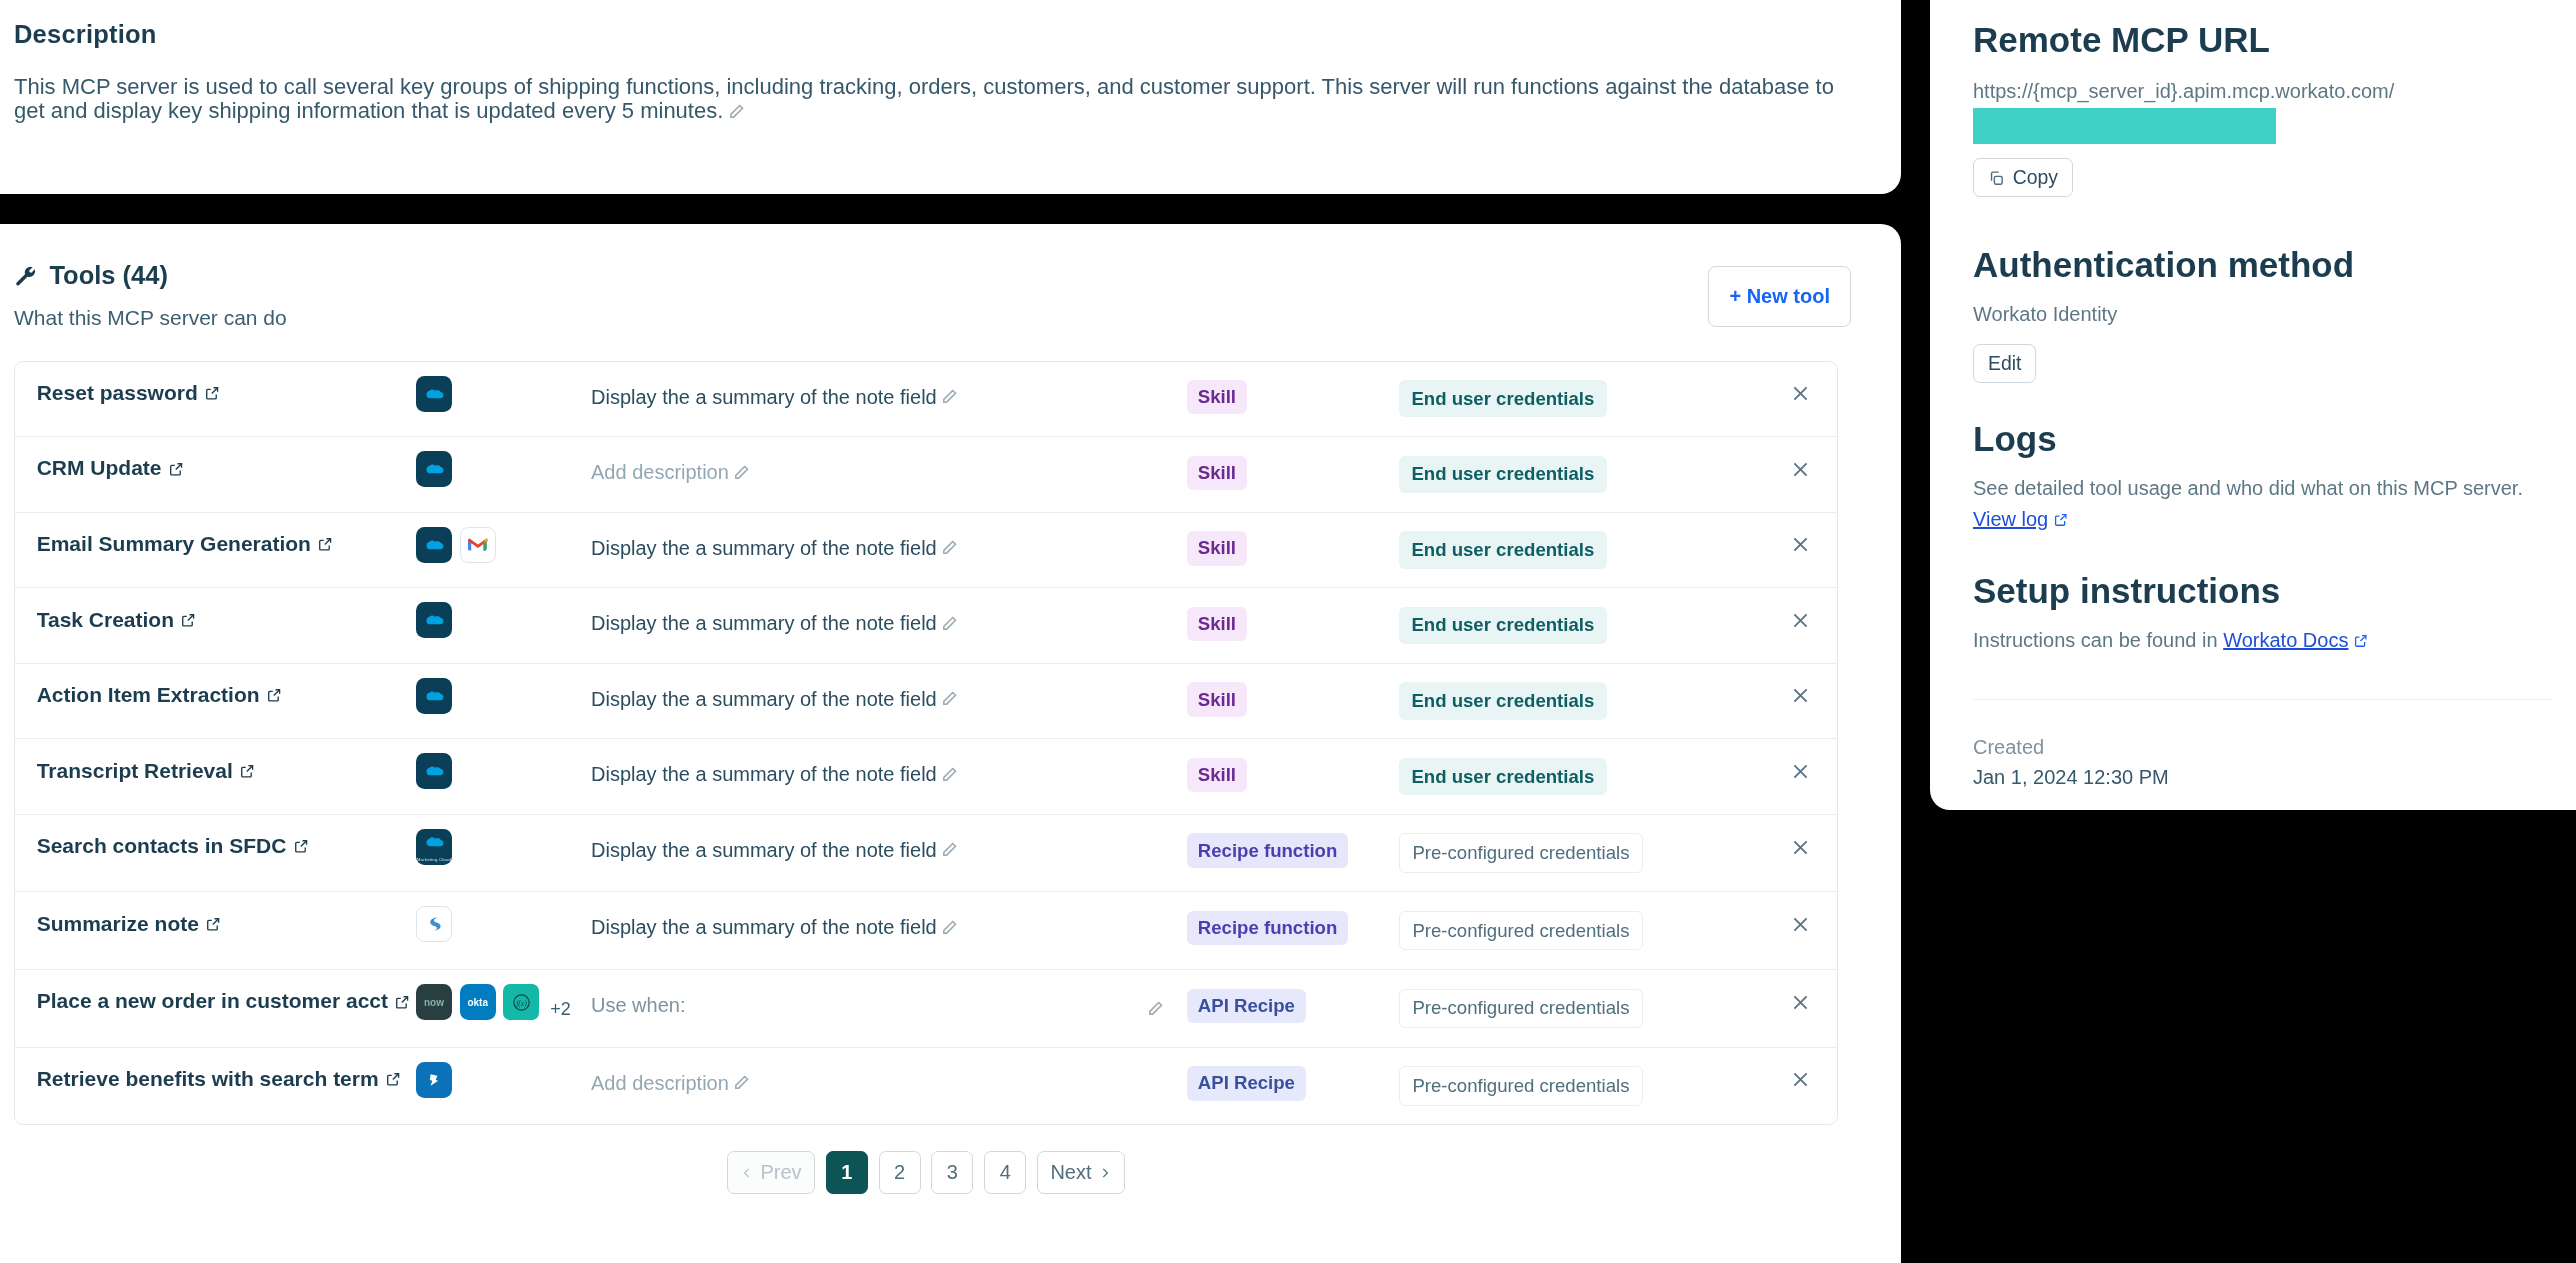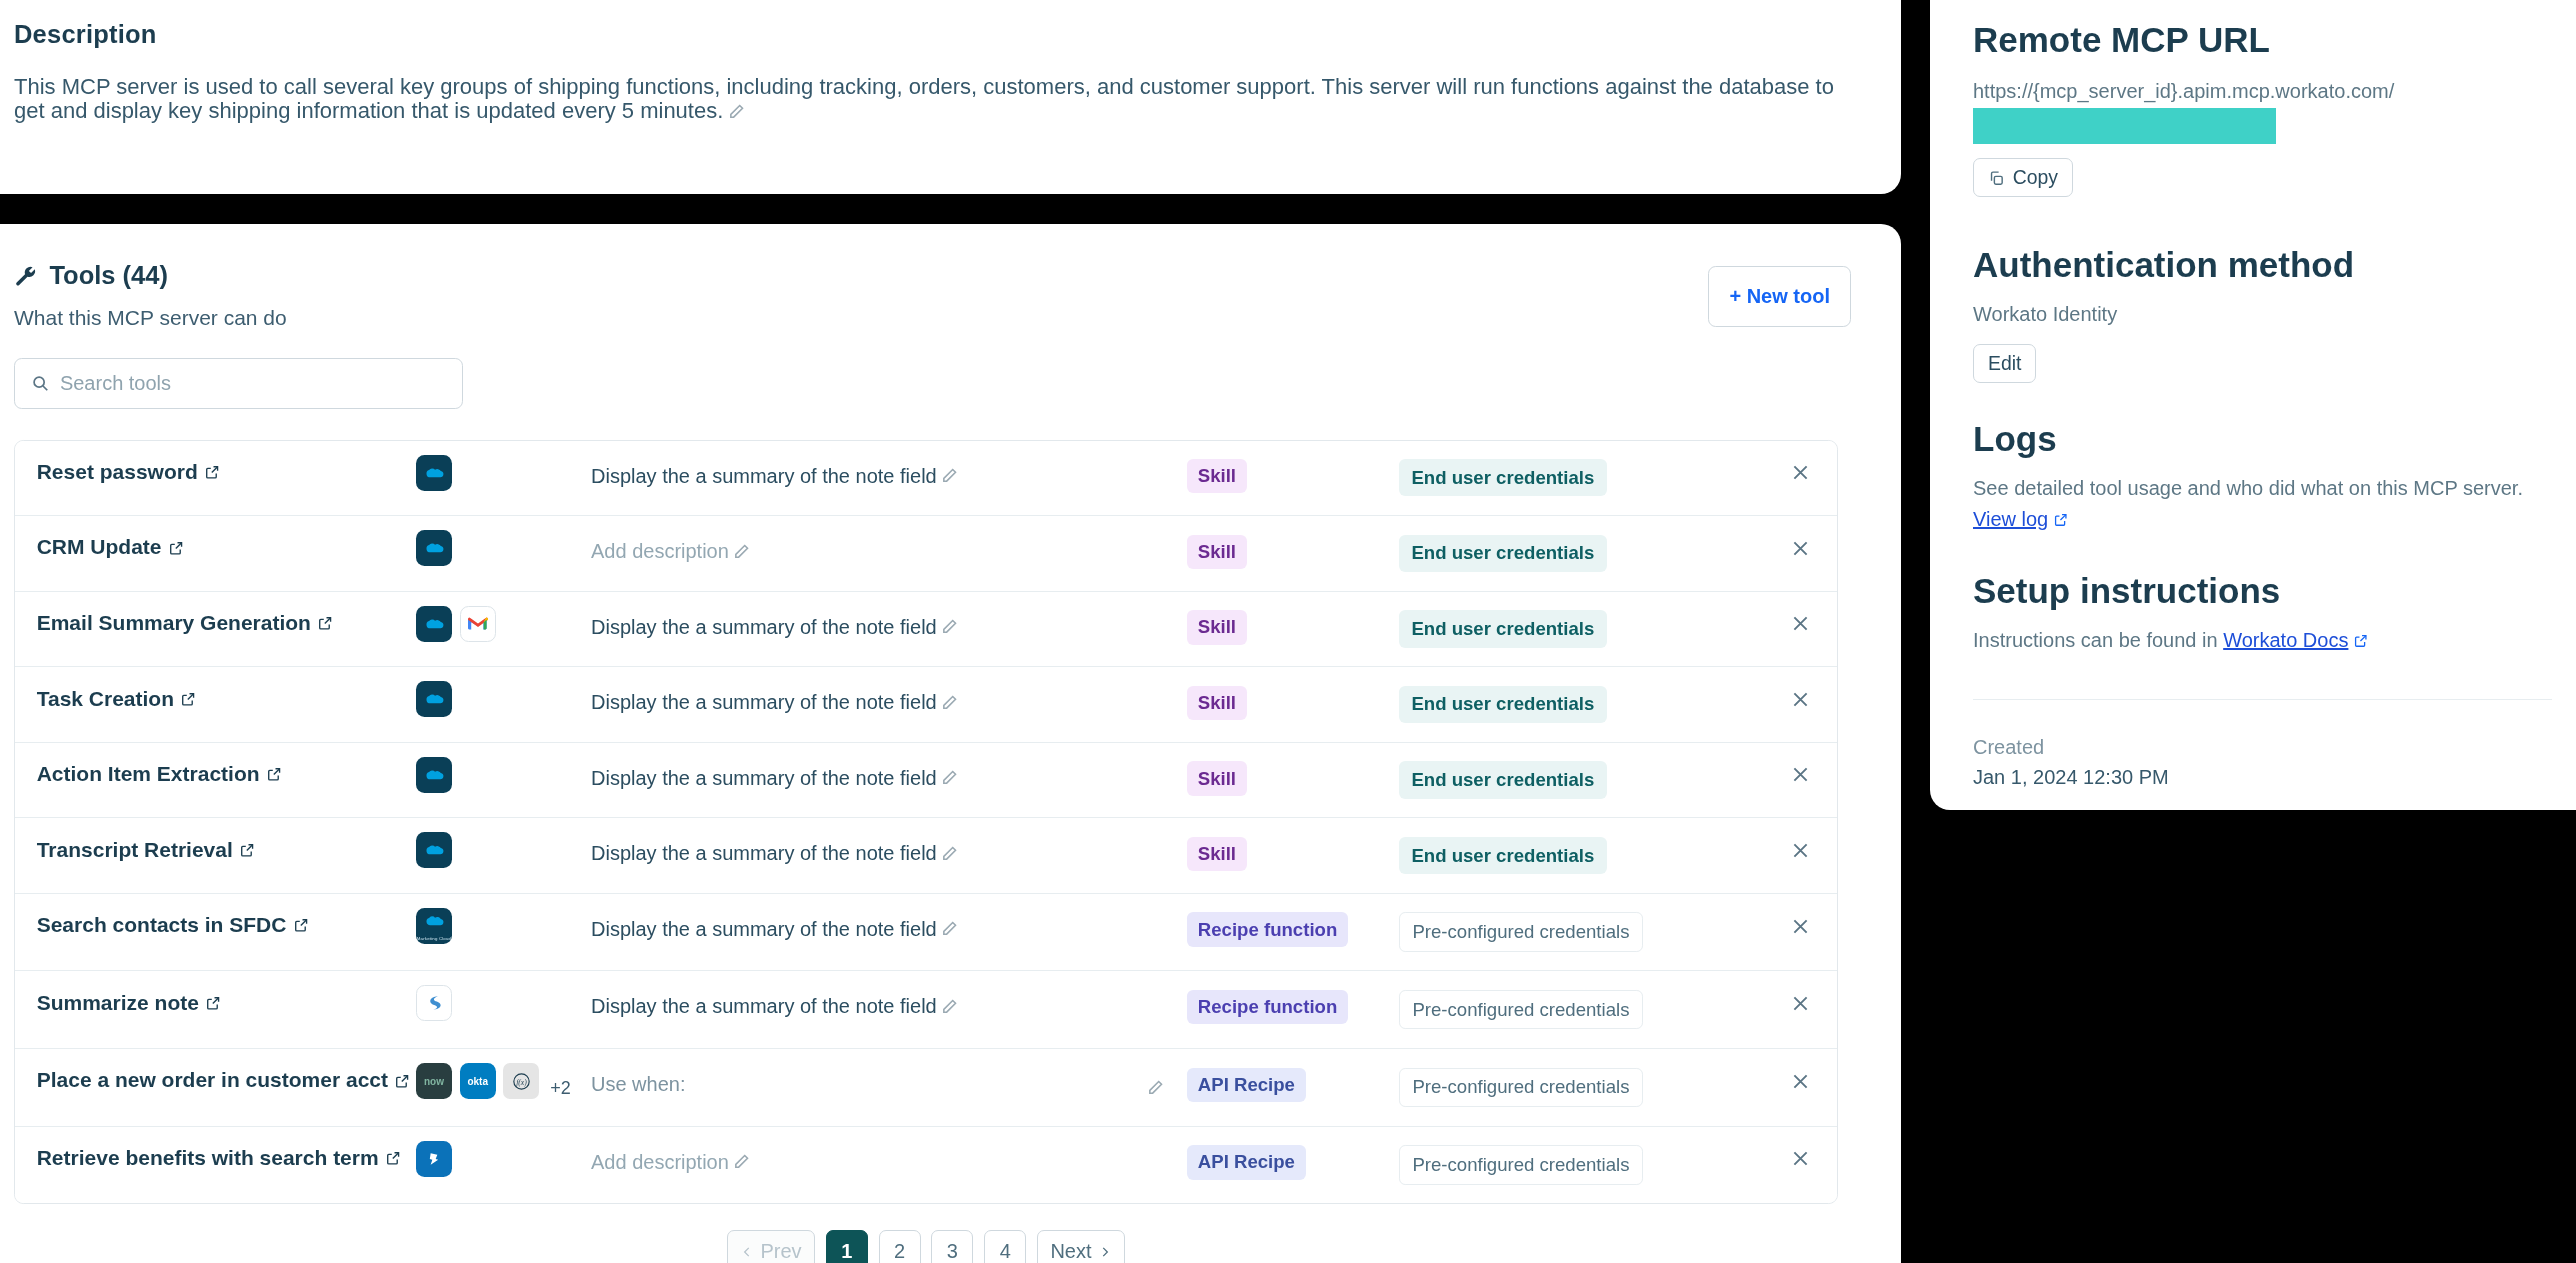--- a/index.html
+++ b/index.html
@@ -126,21 +126,21 @@
   .app-ico {
     width: 36px; height: 36px; border-radius: 8.5px;
     display: flex; align-items: center; justify-content: center;
     flex: none; overflow: hidden; position: relative;
   }
   .ico-sf { background: #0a3f57; }
   .ico-gmail { background: #fff; border: 0.8px solid #dde4e9; }
   .ico-swirl { background: #fff; border: 0.8px solid #dde4e9; }
   .ico-now  { background: #293e40; }
   .ico-okta { background: #007dc1; }
-  .ico-fx   { background: #e5e5e5; border-radius: 7px; }
+  .ico-fx   { background: #14b8a6; border-radius: 7px; }
   .ico-blue { background: #0b72b9; }
   .plus-more { font-size: 18px; color: #3d5d70; margin-left: 3.1px; }
 
   .sf-label {
     position: absolute; bottom: 3.1px; left: 0; right: 0;
     font-size: 4.3px; color: #cfe6f2; text-align: center;
     letter-spacing: 0.2px;
   }
 
   .c-desc {
@@ -276,29 +276,20 @@
                   <path d="M21.7 5.6l-3.9 3.9-2.3-2.3 3.9-3.9a6 6 0 00-7.9 7.3L2.8 19.3a1.8 1.8 0 102.6 2.6l8.7-8.7a6 6 0 007.6-7.6z"></path>
                 </svg>
             </span>
             <span>Tools (44)</span>
           </div>
           <div class="tools-sub">What this MCP server can do</div>
         </div>
         <button class="new-tool-btn">+ New tool</button>
       </div>
 
-      <div class="search-wrap">
-        <span class="search-icon">
-          <svg viewBox="0 0 24 24" fill="none" stroke="currentColor" stroke-width="2.2">
-              <circle cx="10.5" cy="10.5" r="6.5"></circle>
-              <path d="M15.5 15.5L21 21"></path>
-            </svg>
-        </span>
-        <input class="search-input" type="text" placeholder="Search tools" style="">
-      </div>
 
       <div class="tools-table" id="tools-table">
           <div class="trow">
             <div class="c-name"><span class="tool-name">Reset password</span><span class="ext-icon"><svg viewBox="0 0 24 24" fill="none" stroke="currentColor" stroke-width="2">
                   <path d="M14 4h6v6"></path>
                   <path d="M20 4l-8.5 8.5"></path>
                   <path d="M18 14v5a1.5 1.5 0 01-1.5 1.5h-11A1.5 1.5 0 014 19V8a1.5 1.5 0 011.5-1.5H10"></path>
                 </svg></span></div>
             <div class="c-apps">
               <span class="app-ico ico-sf">

